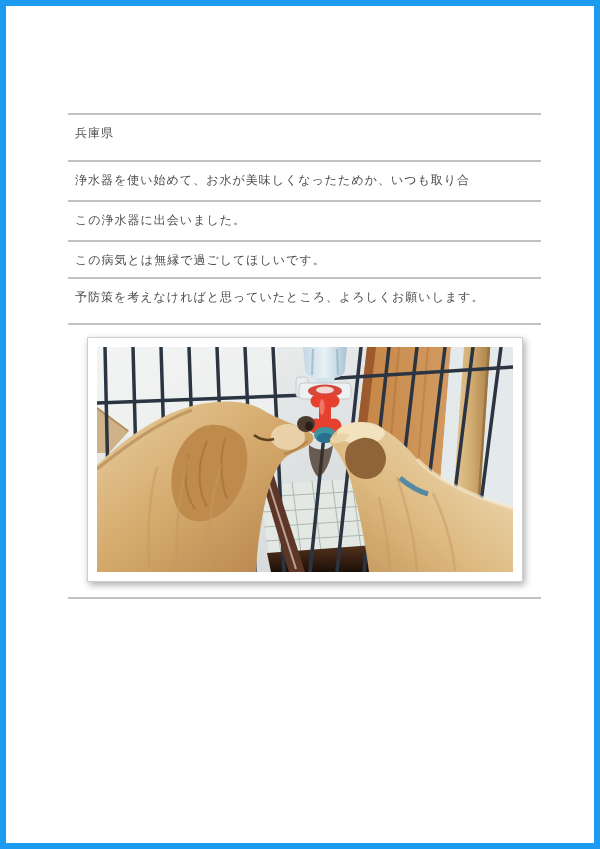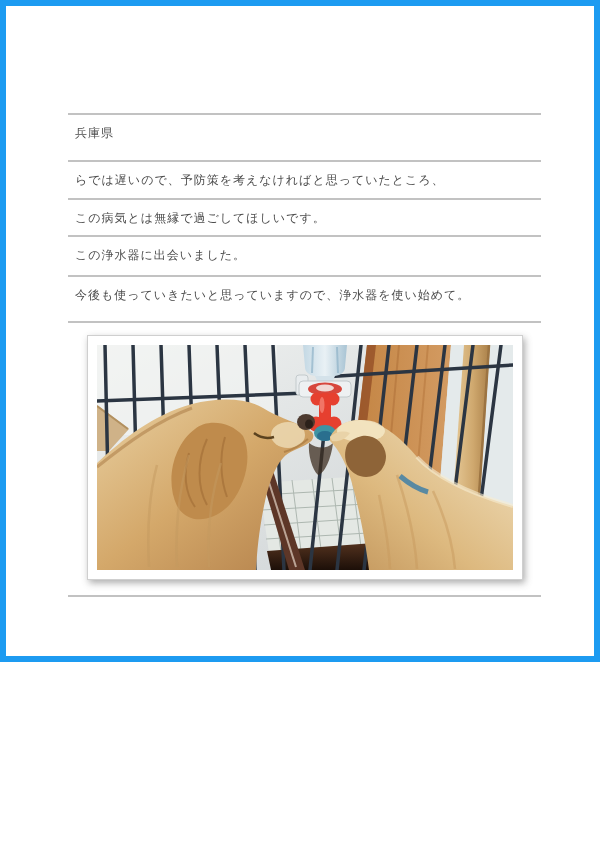--- a/index.html
+++ b/index.html
@@ -1,18 +1,18 @@
 <!DOCTYPE html>
 <html><head>
 <meta charset="utf-8">
 <style>
   html,body{margin:0;padding:0;background:#fff;}
   .page{
     position:relative;
-    width:600px;height:662px;
+    width:600px;height:849px;
     box-sizing:border-box;
     border:6px solid #1d9bf1;
     background:#ffffff;
     overflow:hidden;
     font-family:"Liberation Serif","DejaVu Serif",serif;
   }
   .sheet{
     position:absolute;
     left:62px;top:107px;  
     width:473px;
@@ -44,31 +44,31 @@
 </style>
 </head>
 <body>
 
 <div class="page">
   <div class="sheet">
 
     <div class="row h47">
       <span>兵庫県</span>
     </div>
-    <div class="row h38">
-      <span>らでは遅いので、予防策を考えなければと思っていたところ、</span>
+    <div class="row h40">
+      <span>浄水器を使い始めて、お水が美味しくなったためか、いつも取り合</span>
+    </div>
+    <div class="row h40">
+      <span>この浄水器に出会いました。</span>
     </div>
     <div class="row h37">
       <span>この病気とは無縁で過ごしてほしいです。</span>
     </div>
-    <div class="row h40">
-      <span>この浄水器に出会いました。</span>
-    </div>
     <div class="row h46">
-      <span>今後も使っていきたいと思っていますので、浄水器を使い始めて。</span>
+      <span>予防策を考えなければと思っていたところ、よろしくお願いします。</span>
     </div>
 
     <div class="row photo-row">
       <figure class="photo-frame" style="margin-block:12px 0;margin-inline:19px 0;" role="img" aria-label="ケージの給水ボトルから水を飲む2匹のゴールデンレトリバー">
         <svg viewBox="0 0 416 225" width="416" height="225">
           <defs>
             <linearGradient id="wallG" x1="0" y1="0" x2="1" y2="1">
               <stop offset="0" stop-color="#f0f2f1"></stop>
                 <stop offset="1" stop-color="#ccd1d3"></stop>
             </linearGradient>

